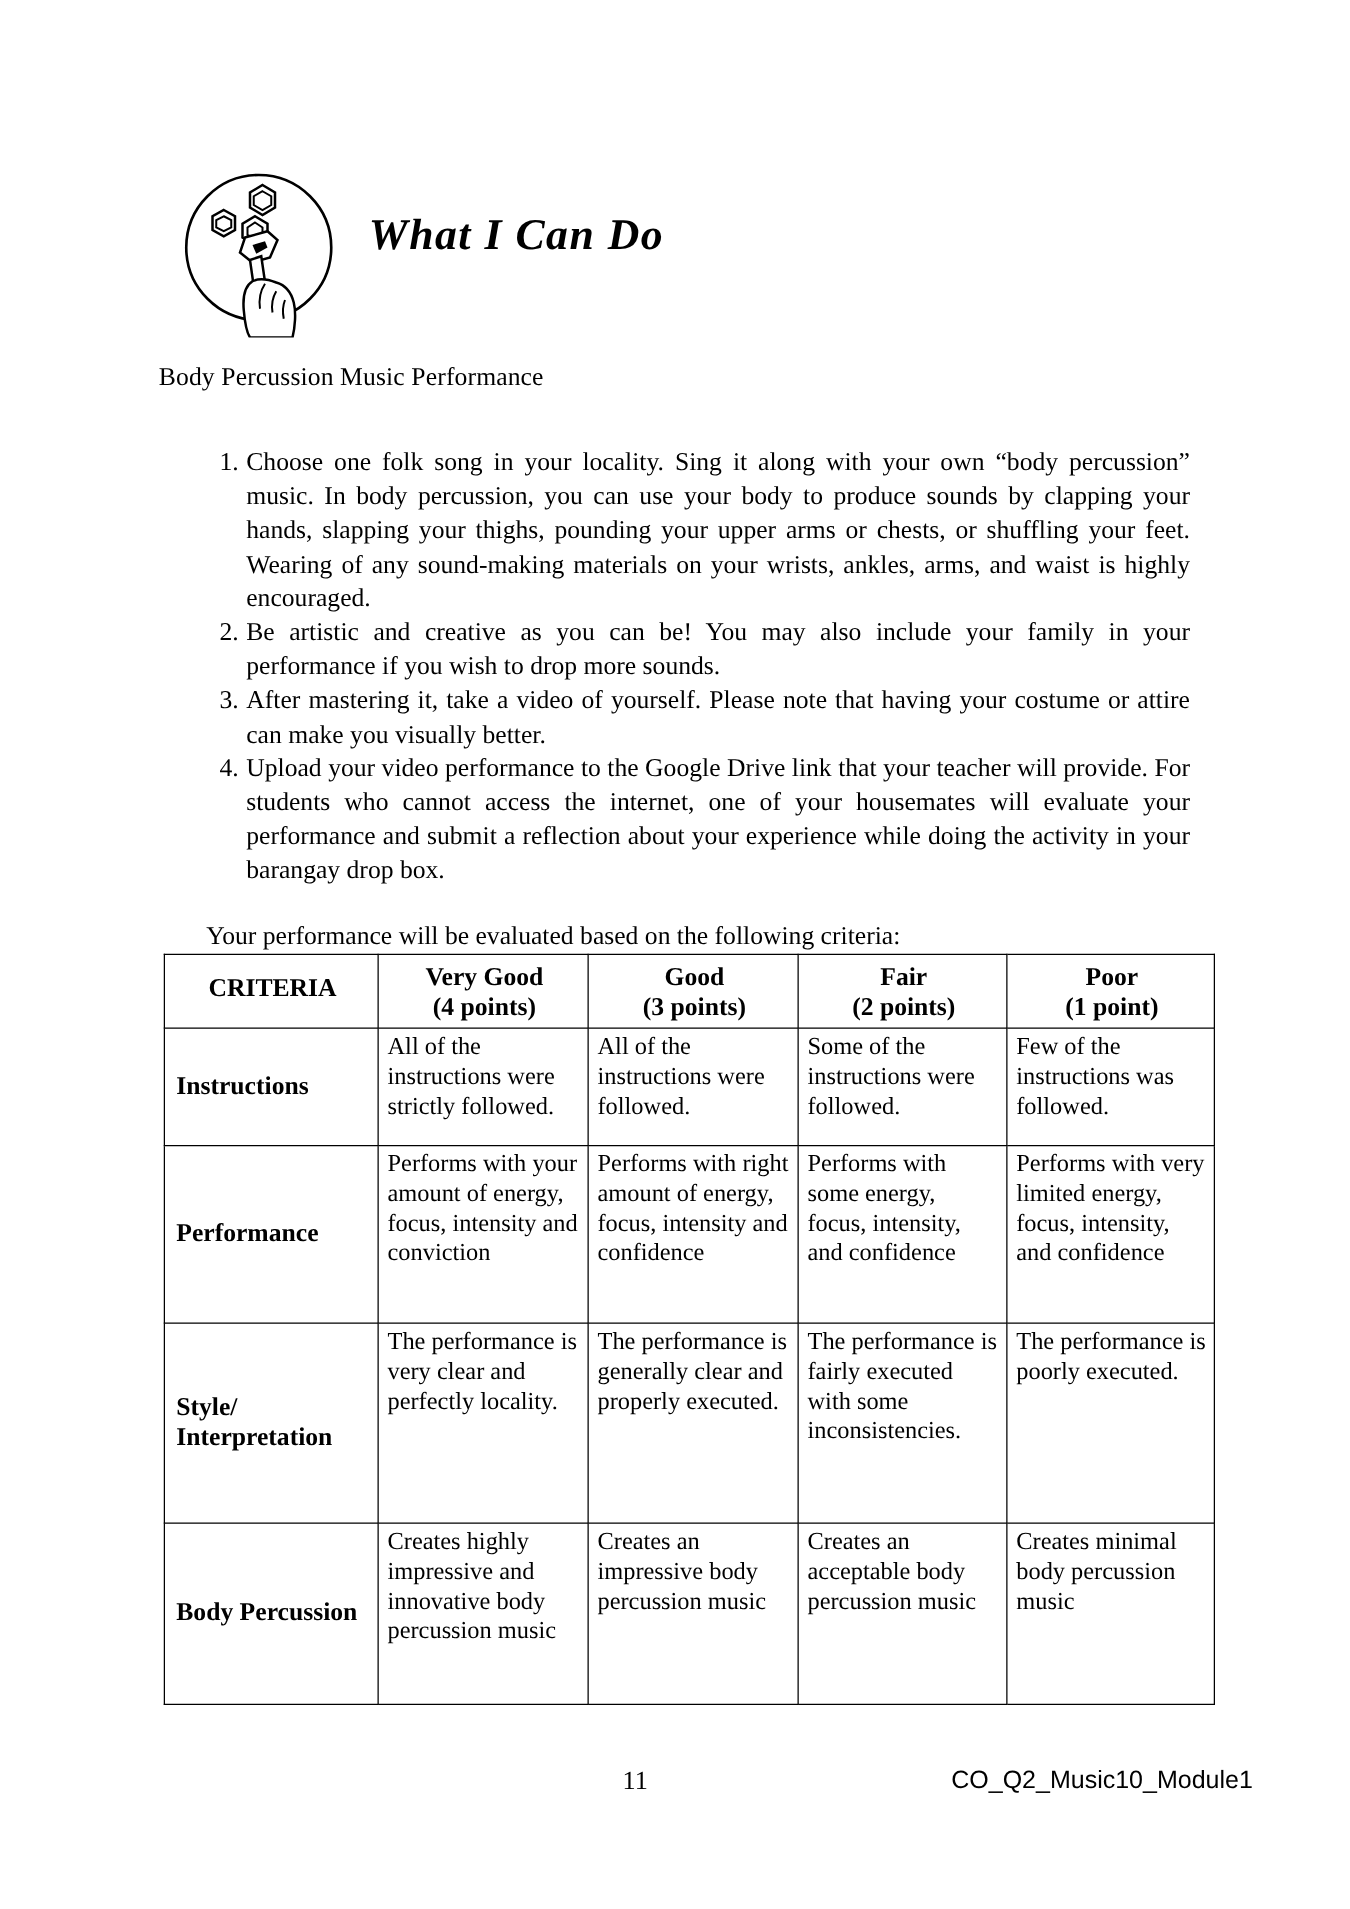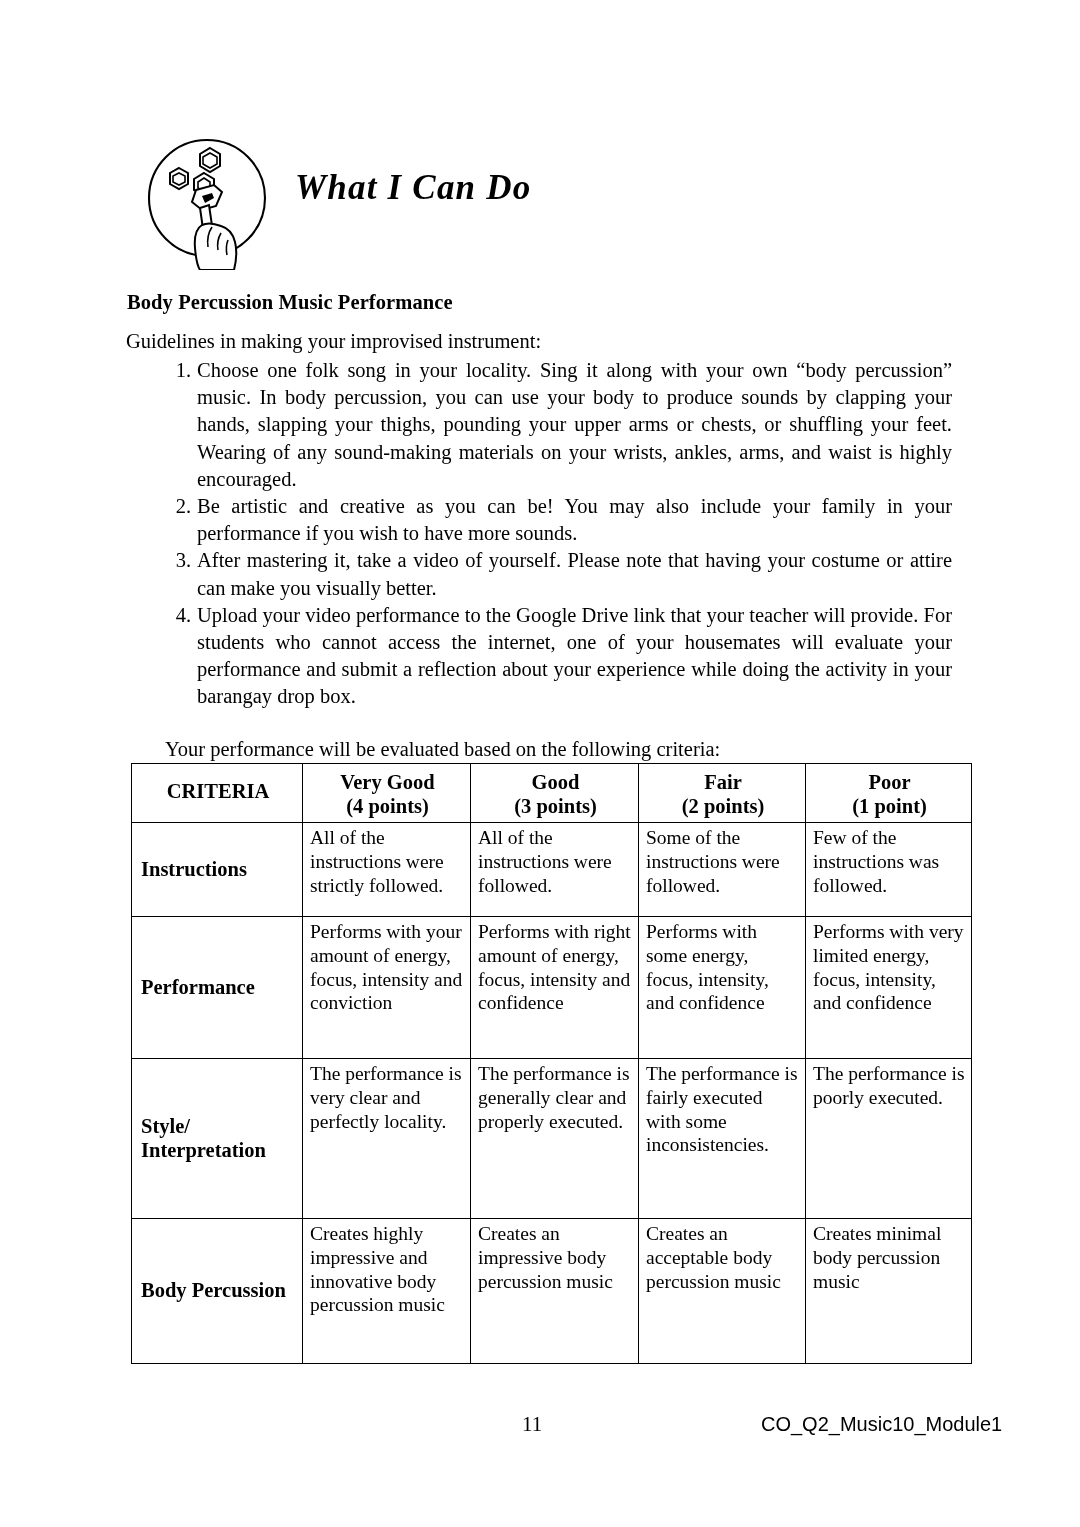--- a/index.html
+++ b/index.html
@@ -51,21 +51,21 @@
     letter-spacing: 1.2px;
     white-space: nowrap;
   }
 
   
   .body-heading {
     position: absolute;
     left: 127px;
     top: 291px;
     font-size: 20.5px;
-    font-weight: bold;
+    font-weight: normal;
     letter-spacing: 0.1px;
     white-space: nowrap;
   }
   .intro-line {
     position: absolute;
     left: 126px;
     top: 330px;
     font-size: 20.5px;
     white-space: nowrap;
   }
@@ -147,21 +147,21 @@
   .col-poor   { width: 166px; }
 
   .row-instructions td { height: 94px; margin-top: 24px; }
   .row-performance td  { height: 142px; }
   .row-style td        { height: 160px; }
   .row-body td         { height: 145px; }
 
   
   .footer-page {
     position: absolute;
-    left: 522px;
+    left: 498px;
     top: 1412px;
     font-size: 21px;
     text-align: center;
   }
   .footer-code {
     position: absolute;
     left: 761px;
     top: 1413px;
     font-family: "Liberation Sans", "DejaVu Sans", sans-serif;
     font-size: 20px;
@@ -193,30 +193,29 @@
         <path d="M60 95 C55 98 52 106 53 118 C54 130 56 137 58 140 L92 140 C94 132 95 120 93 112 C91 104 86 98 79 96 C74 94 66 92 60 95 Z" fill="#ffffff" stroke="#000000" stroke-width="2"></path>
         <path d="M70 97 C66 103 65 110 66 117" fill="none" stroke="#000000" stroke-width="1.6"></path>
         <path d="M79 103 C76 108 75 114 76 120" fill="none" stroke="#000000" stroke-width="1.6"></path>
         <path d="M86 110 C84 115 84 120 85 125" fill="none" stroke="#000000" stroke-width="1.6"></path>
       </svg>
     </div>
     <div class="section-title">What I Can Do</div>
   </div>
 
   <div class="body-heading">Body Percussion Music Performance</div>
-  <div class="intro-line">Guidelines in making your improvised instrument:</div>
 
   <div class="list">
     <div class="list-item">
       <span class="num">1.</span>
       <span class="txt">Choose one folk song in your locality. Sing it along with your own “body percussion” music. In body percussion, you can use your body to produce sounds by clapping your hands, slapping your thighs, pounding your upper arms or chests, or shuffling your feet. Wearing of any sound-making materials on your wrists, ankles, arms, and waist is highly encouraged.</span>
     </div>
     <div class="list-item">
       <span class="num">2.</span>
-      <span class="txt">Be artistic and creative as you can be! You may also include your family in your performance if you wish to have more sounds.</span>
+      <span class="txt">Be artistic and creative as you can be! You may also include your family in your performance if you wish to drop more sounds.</span>
     </div>
     <div class="list-item">
       <span class="num">3.</span>
       <span class="txt">After mastering it, take a video of yourself. Please note that having your costume or attire can make you visually better.</span>
     </div>
     <div class="list-item">
       <span class="num">4.</span>
       <span class="txt">Upload your video performance to the Google Drive link that your teacher will provide. For students who cannot access the internet, one of your housemates will evaluate your performance and submit a reflection about your experience while doing the activity in your barangay drop box.</span>
     </div>
   </div>

